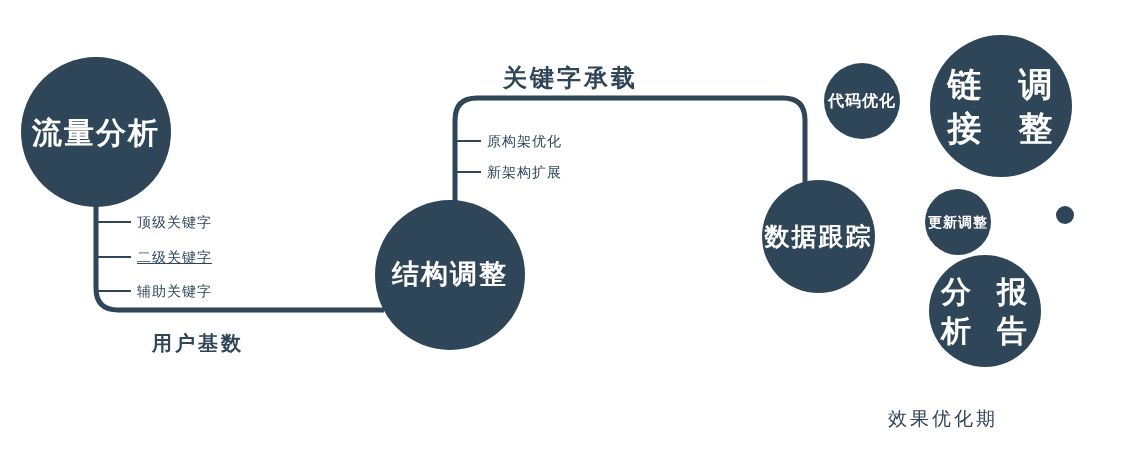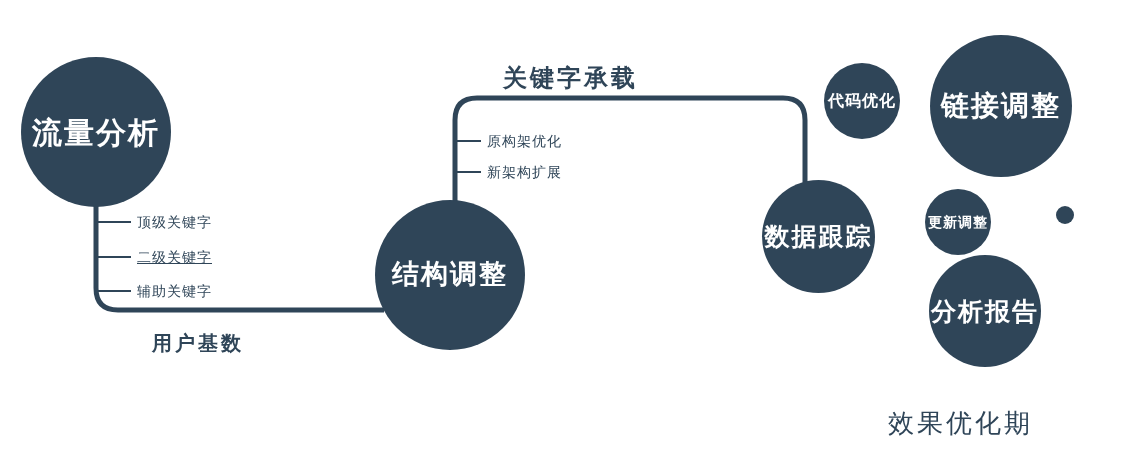--- a/index.html
+++ b/index.html
@@ -59,43 +59,43 @@
   <div class="node" style="left:762px;top:180px;width:113px;height:113px;font-size:25px;text-align:center;">
     <span>数据</span>
     <span>跟踪</span>
   </div>
 
   <div class="node" style="left:824px;top:63px;width:76px;height:76px;font-size:16px;letter-spacing:1px;">
     <span>代码</span>
     <span>优化</span>
   </div>
 
-  <div class="node" style="left:930px;top:35px;width:142px;height:142px;font-size:28px;">
+  <div class="node" style="left:930px;top:35px;width:142px;height:142px;font-size:34px;">
     <span>链接</span>
     <span>调整</span>
   </div>
 
   <div class="node" style="left:925px;top:189px;width:66px;height:66px;font-size:14px;letter-spacing:1px;">
     <span>更新</span>
     <span>调整</span>
   </div>
 
   <div class="dot" style="left:1056px;top:206px;width:18px;height:18px;"></div>
 
-  <div class="node" style="left:929px;top:255px;width:112px;height:112px;font-size:25px;">
+  <div class="node" style="left:929px;top:255px;width:112px;height:112px;font-size:30px;">
     <span>分析</span>
     <span>报告</span>
   </div>
 
   <div class="edge-label" style="left:503px;top:62px;font-size:24px;font-weight:bold;letter-spacing:3px;">关键字承载</div>
 
   <div class="edge-label" style="left:152px;top:330px;font-size:20px;font-weight:bold;letter-spacing:3px;">用户基数</div>
 
   <div class="branch-label" style="left:137px;top:214px;">顶级关键字</div>
   <div class="branch-label" style="left:137px;top:249px;text-decoration:underline;">二级关键字</div>
   <div class="branch-label" style="left:137px;top:283px;">辅助关键字</div>
 
   <div class="branch-label" style="left:487px;top:133px;">原构架优化</div>
   <div class="branch-label" style="left:487px;top:164px;">新架构扩展</div>
 
-  <div class="edge-label" style="left:888px;top:406px;font-size:26px;letter-spacing:3px;">效果优化期</div>
+  <div class="edge-label" style="left:888px;top:406px;font-size:19px;letter-spacing:3px;">效果优化期</div>
 
 </div>
 
 </body></html>

